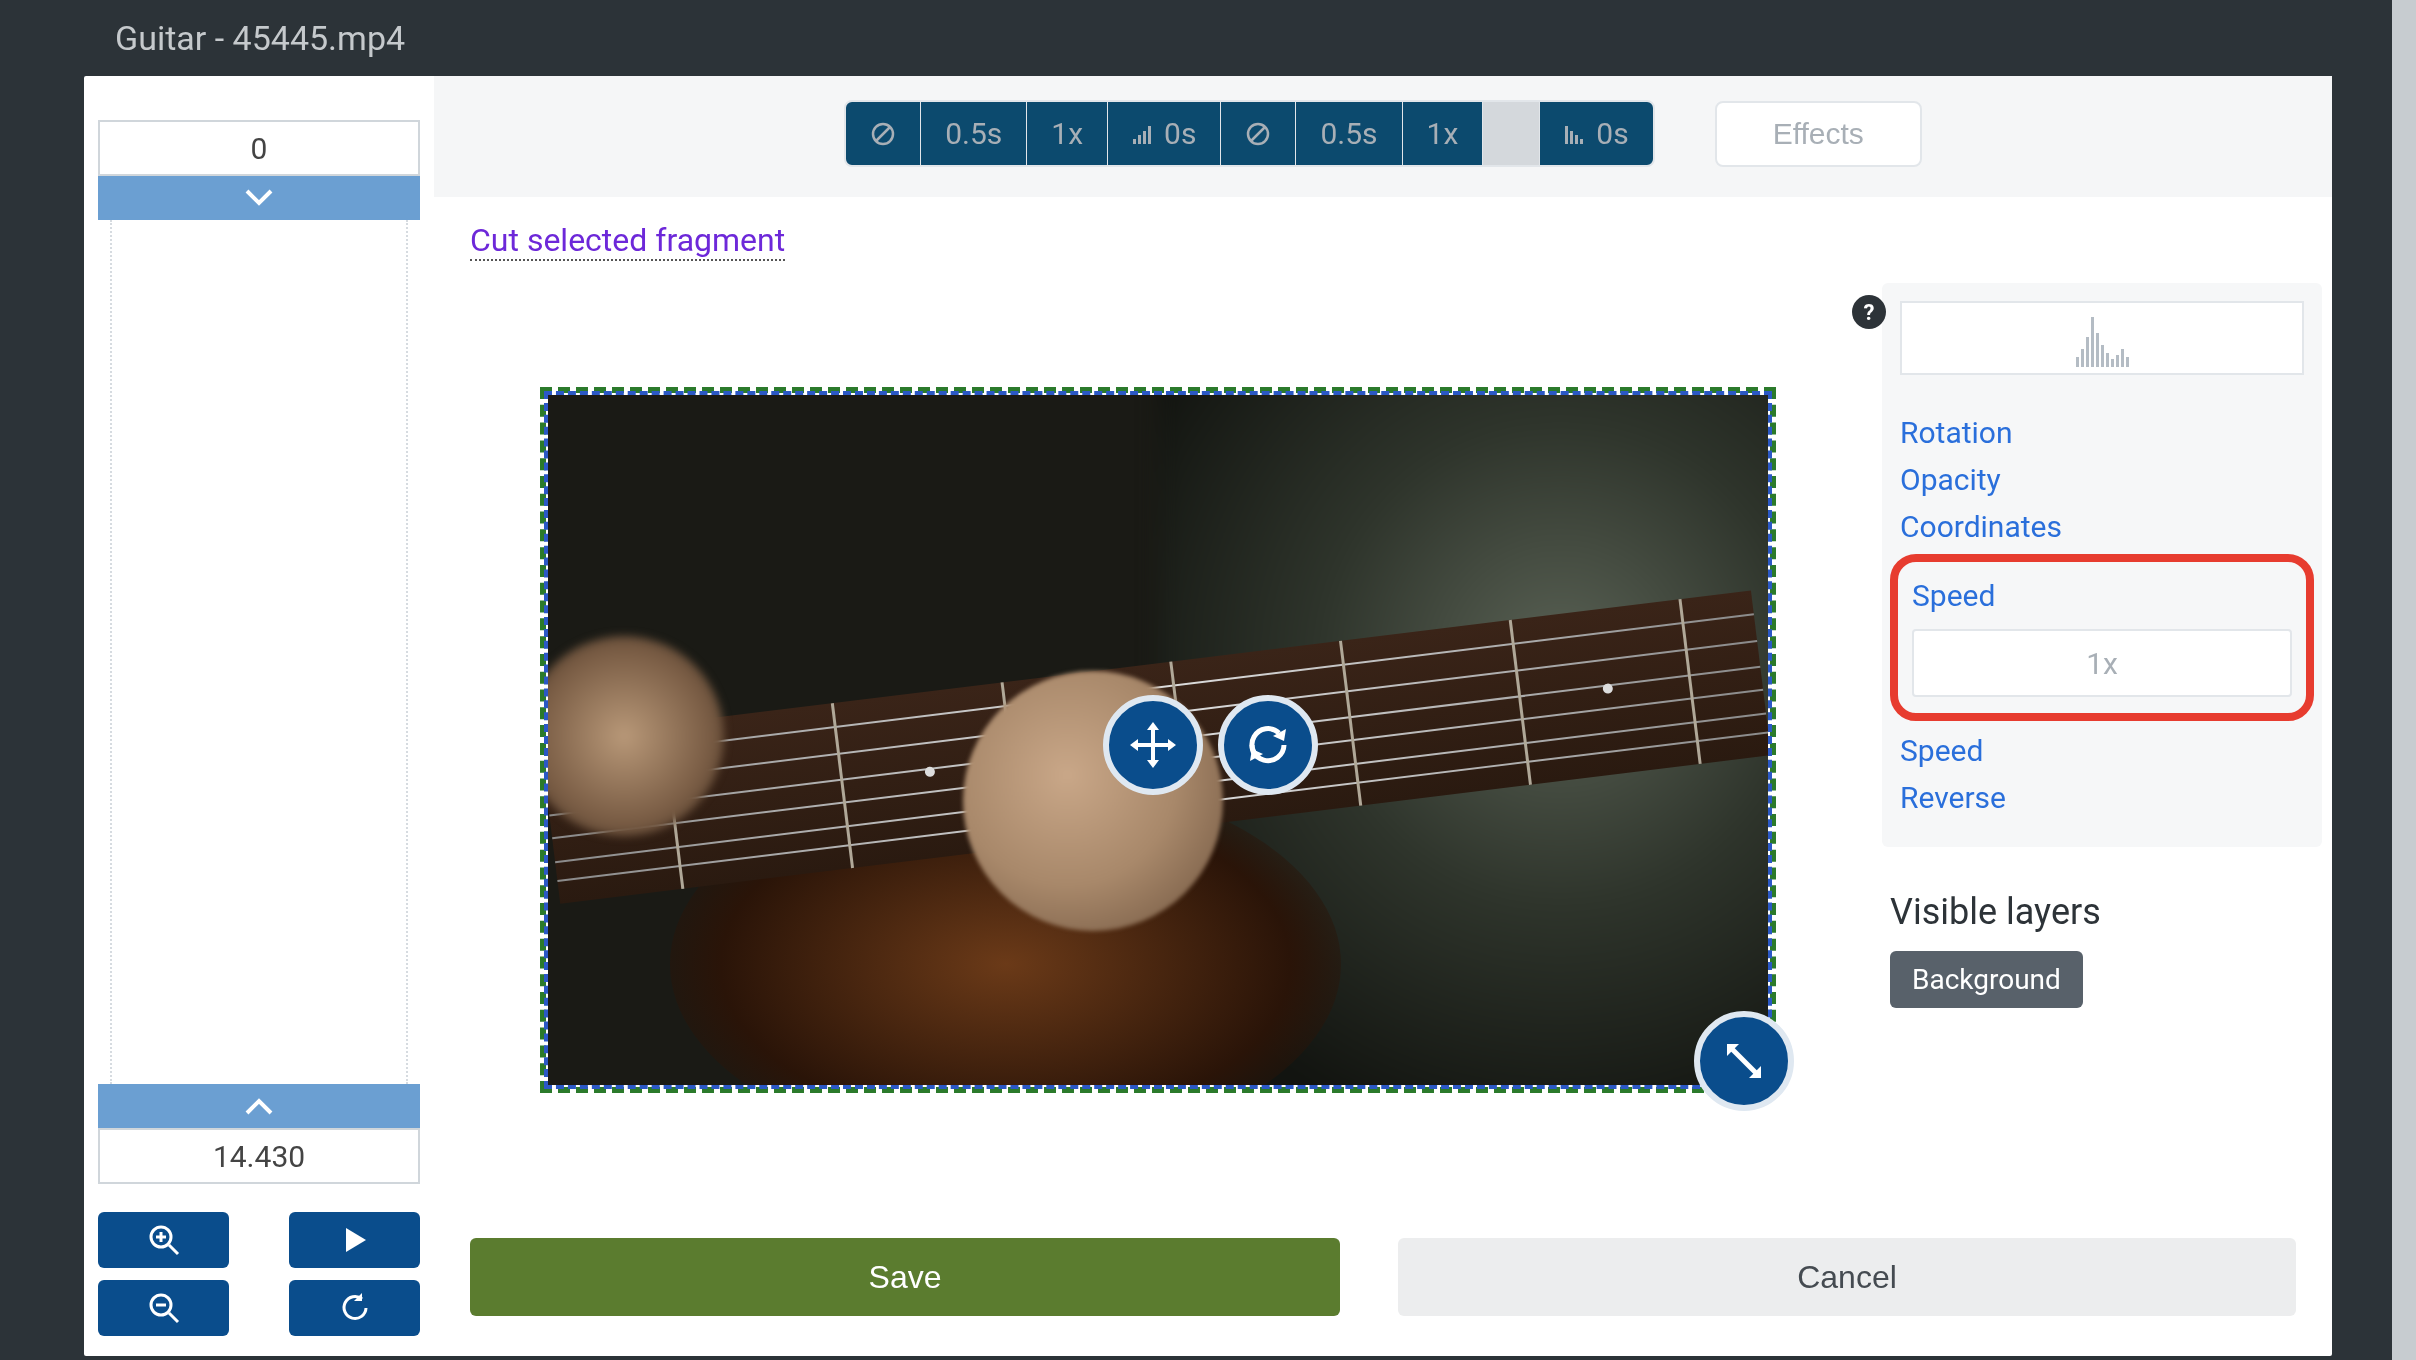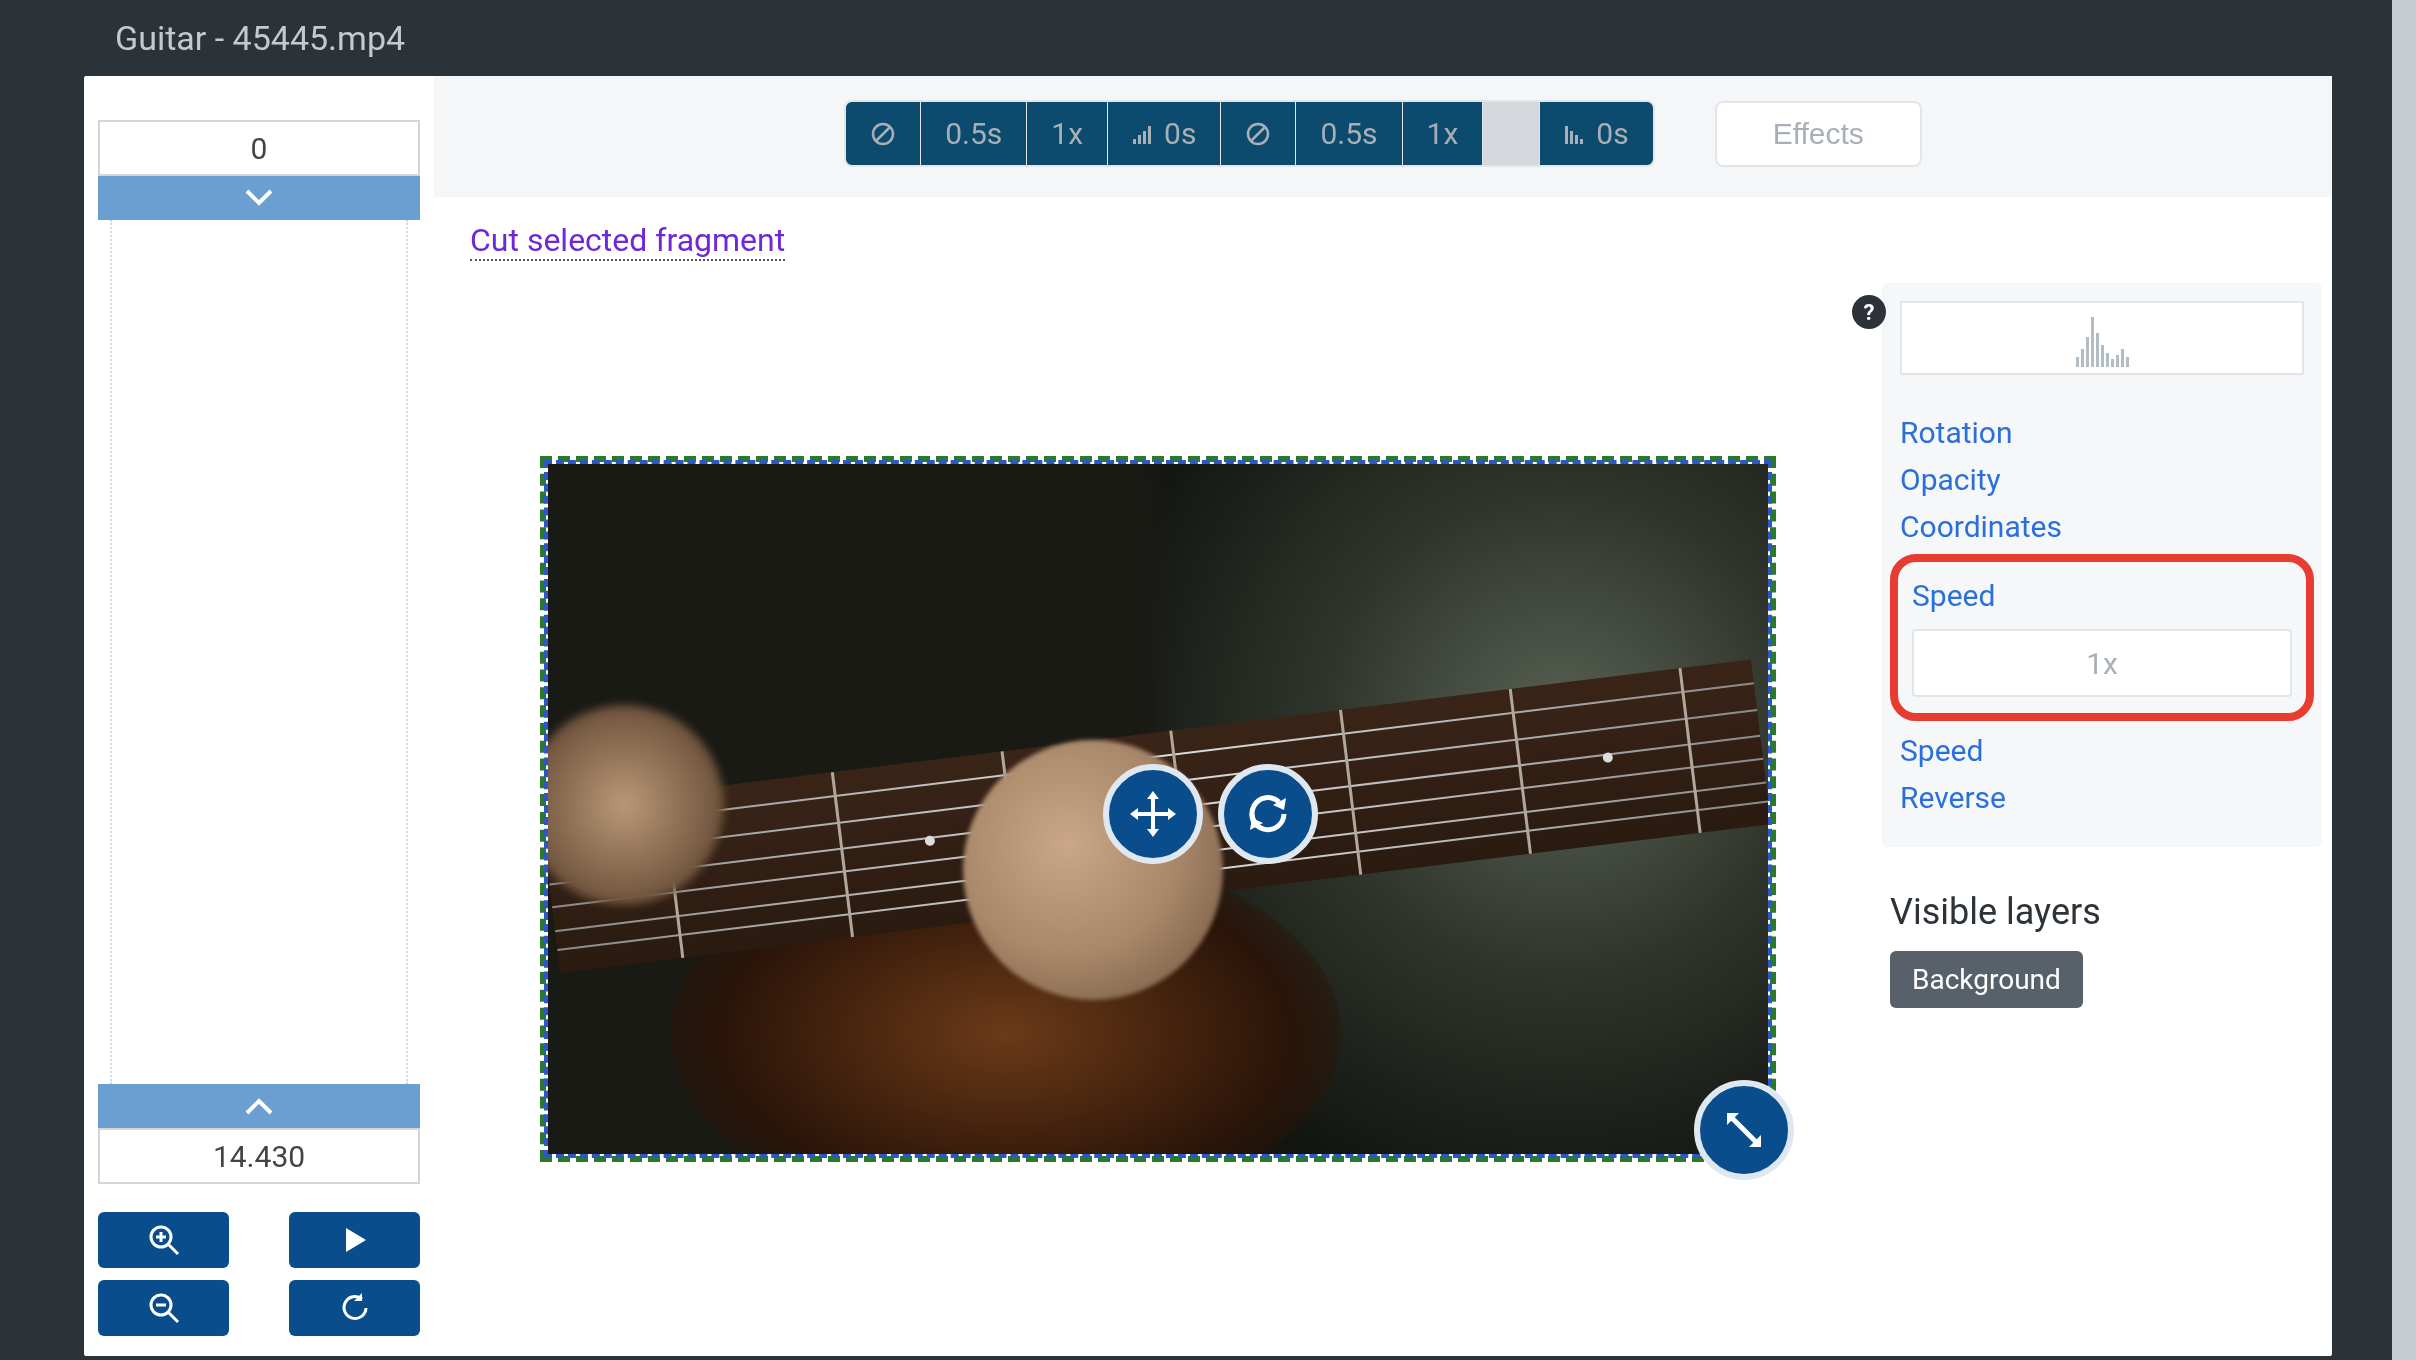--- a/index.html
+++ b/index.html
@@ -491,18 +491,22 @@
               </div>
               <div class="prop-link">Speed</div>
               <div class="prop-link">Reverse</div>
             </div>
           </div>
           <div class="visible-layers-label">Visible layers</div>
           <div class="layer-chip">Background</div>
         </div>
       </div>
 
+      <div class="bottom-row">
+        <button class="save-btn">Save</button>
+        <button class="cancel-btn">Cancel</button>
+      </div>
 
     </div>
   </div>
 
   <div class="scrollbar"></div>
 </div>
 
 </body></html>

